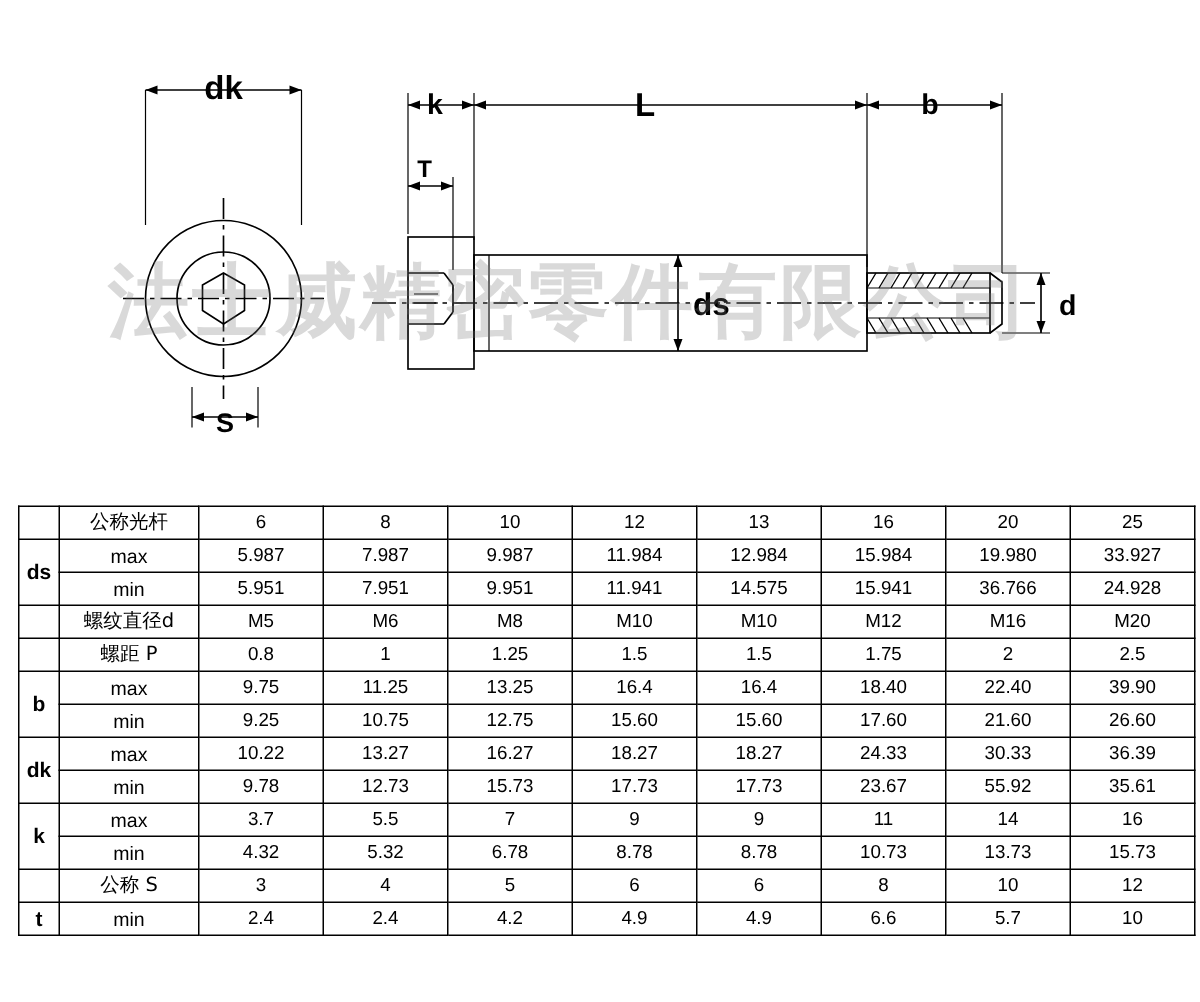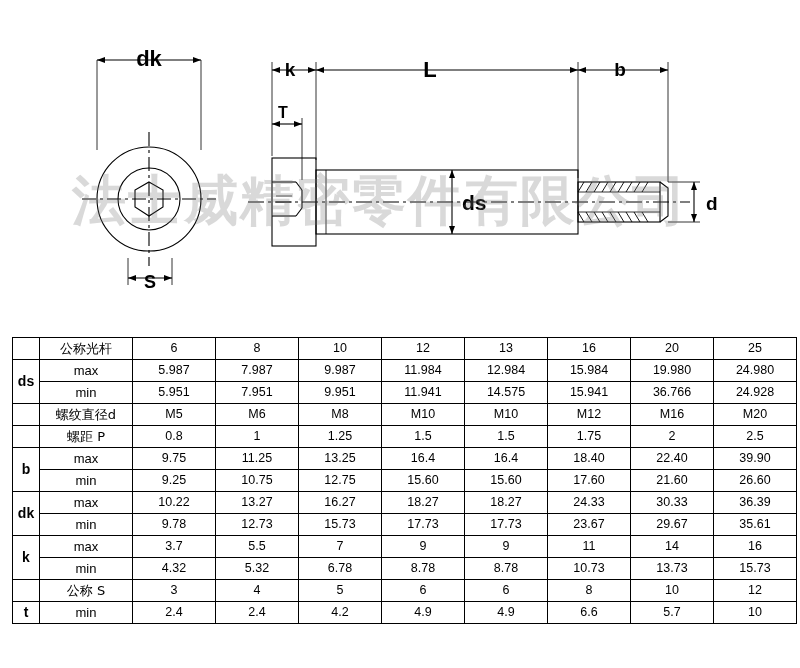--- a/index.html
+++ b/index.html
@@ -189,21 +189,21 @@
         <tr>
           <td class="lbl" rowspan="2">ds</td>
           <td class="sub hdr-sub">max</td>
           <td class="val">5.987</td>
           <td class="val">7.987</td>
           <td class="val">9.987</td>
           <td class="val">11.984</td>
           <td class="val">12.984</td>
           <td class="val">15.984</td>
           <td class="val">19.980</td>
-          <td class="val">24.980</td>
+          <td class="val">33.927</td>
         </tr>
         <tr>
           <td class="sub hdr-sub">min</td>
           <td class="val">5.951</td>
           <td class="val">7.951</td>
           <td class="val">9.951</td>
           <td class="val">11.941</td>
           <td class="val">14.575</td>
           <td class="val">15.941</td>
           <td class="val">36.766</td>
@@ -269,21 +269,21 @@
           <td class="val">36.39</td>
         </tr>
         <tr>
           <td class="sub hdr-sub">min</td>
           <td class="val">9.78</td>
           <td class="val">12.73</td>
           <td class="val">15.73</td>
           <td class="val">17.73</td>
           <td class="val">17.73</td>
           <td class="val">23.67</td>
-          <td class="val">29.67</td>
+          <td class="val">55.92</td>
           <td class="val">35.61</td>
         </tr>
         <tr>
           <td class="lbl" rowspan="2">k</td>
           <td class="sub hdr-sub">max</td>
           <td class="val">3.7</td>
           <td class="val">5.5</td>
           <td class="val">7</td>
           <td class="val">9</td>
           <td class="val">9</td>

